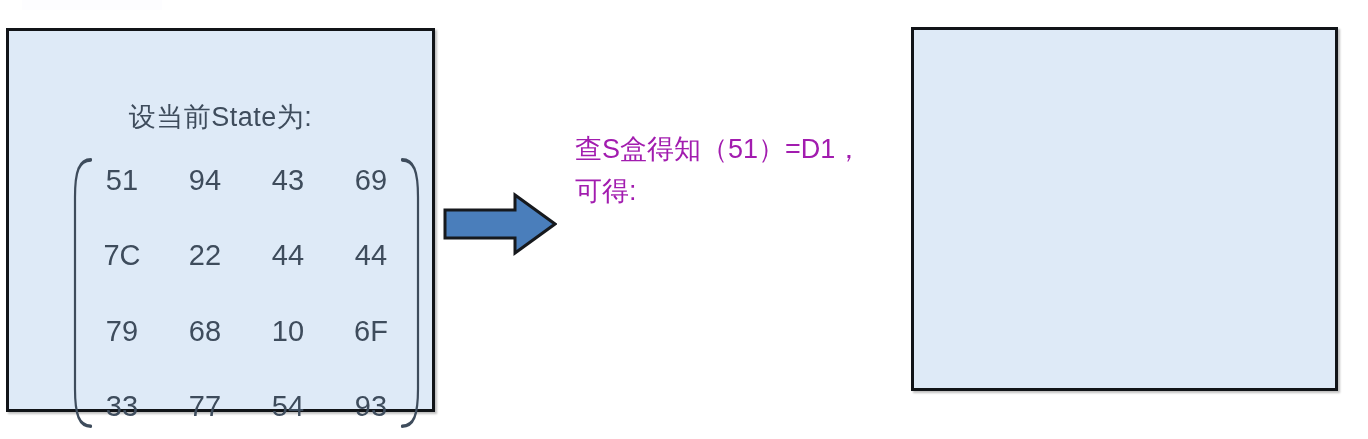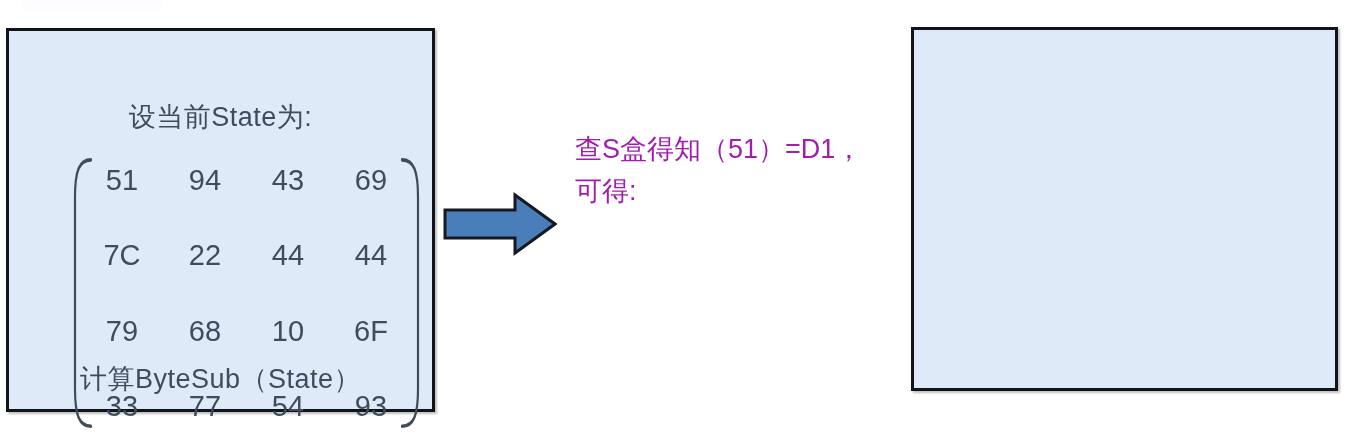--- a/index.html
+++ b/index.html
@@ -143,21 +143,20 @@
       <div class="cell">54</div>
       <div class="cell">93</div>
     </div>
     <div class="bracket">
       <svg viewBox="0 0 22 170" preserveAspectRatio="none">
         <path d="M2 3 C14 3 18 10 18 26 L18 144 C18 160 14 167 2 167" fill="none" stroke="#3e4c5c" stroke-width="2.2" stroke-linecap="round"></path>
       </svg>
     </div>
   </div>
 
-  <div class="panel-heading" id="left-footer">计算ByteSub（State）</div>
 </div>
 
 <div id="arrow">
   <svg viewBox="0 0 114 66" preserveAspectRatio="none">
     <polygon points="2,19 72,19 72,4 112,33 72,62 72,47 2,47" fill="#4A7EBB" stroke="#16191d" stroke-width="3" stroke-linejoin="miter"></polygon>
   </svg>
 </div>
 
 <div id="middle-caption">
   <div class="line">查S盒得知（51）=D1，</div>

